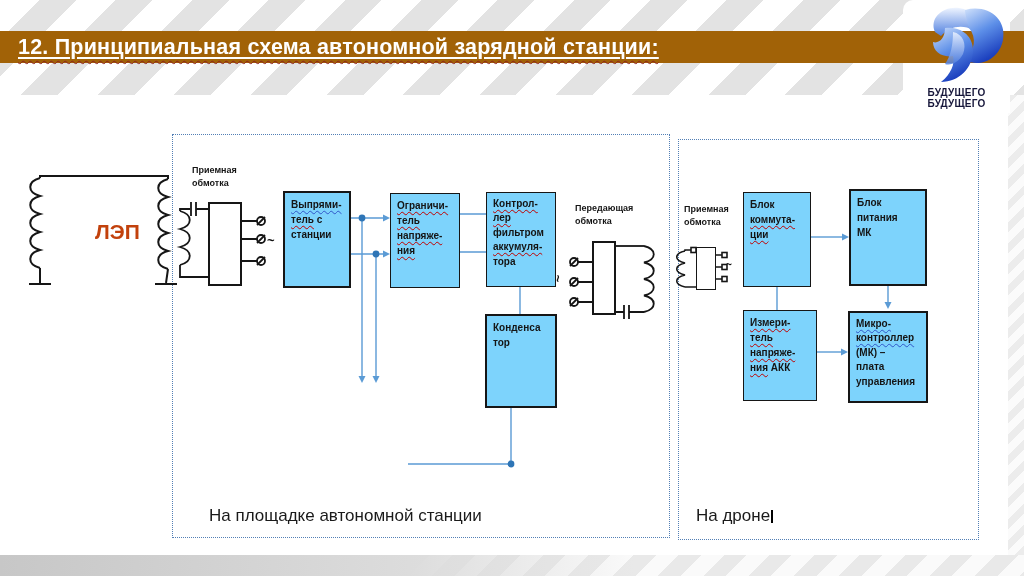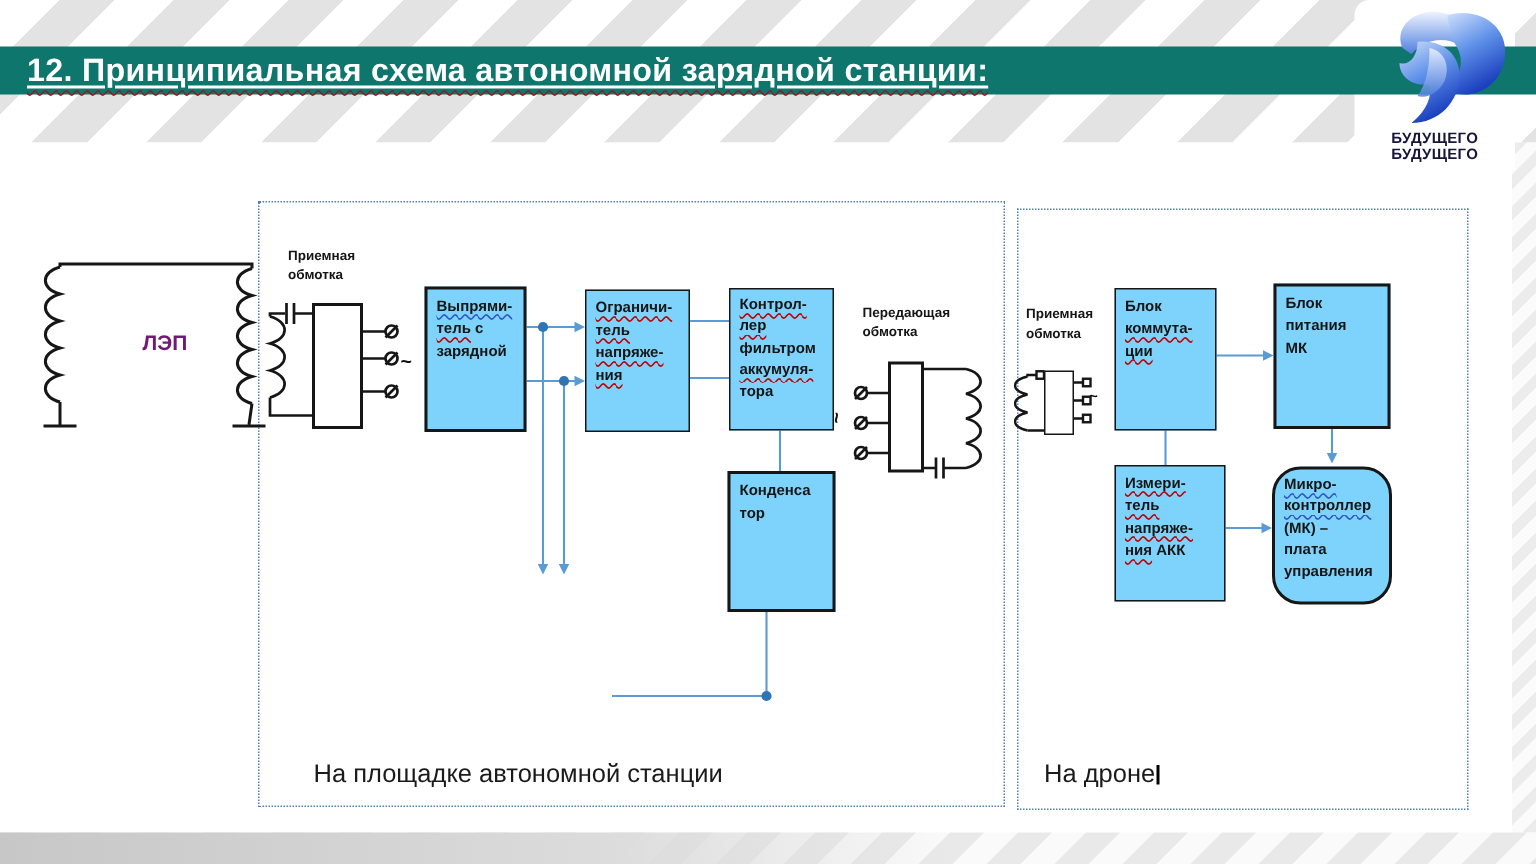--- a/index.html
+++ b/index.html
@@ -13,21 +13,21 @@
     background:repeating-linear-gradient(135deg,#ececec 0 7px,#fbfbfb 7px 15px);}
   .footer-band{position:absolute;left:0;top:555px;width:1024px;height:21px;
     background:linear-gradient(90deg,#c7c7c7 0,#dcdcdc 40%,rgba(255,255,255,0) 62%),
                repeating-linear-gradient(135deg,#e9e9e9 0 16px,#fafafa 16px 32px);}
   .body-white{position:absolute;left:0;top:95px;width:1008px;height:460px;background:#fff;}
 
   
   .logo-card{position:absolute;left:903px;top:0;width:107px;height:113px;background:#fff;
     border-radius:10px 0 0 10px;}
   
-  .title-bar{position:absolute;left:0;top:31px;width:1024px;height:32px;background:#0f766e;
+  .title-bar{position:absolute;left:0;top:31px;width:1024px;height:32px;background:#a16207;
     display:flex;align-items:center;padding-left:18px;box-sizing:border-box;}
   .title-u{color:#fff;font-size:21.5px;font-weight:bold;letter-spacing:.2px;white-space:nowrap;
     text-decoration:underline;text-decoration-thickness:1.5px;text-underline-offset:3px;}
   .title-sq{text-decoration:underline wavy #8b1d1d;text-decoration-thickness:1px;text-underline-offset:6px;}
   .logo-art{position:absolute;left:915px;top:2px;width:96px;height:86px;}
   .logo-text{position:absolute;left:903px;top:87px;width:107px;text-align:center;
     font-size:10px;font-weight:bold;line-height:11px;color:#16163a;letter-spacing:.2px;}
 
   
   .panel{position:absolute;border:1px dotted #527fb5;background:transparent;}
@@ -38,21 +38,21 @@
 
   
   .box{position:absolute;background:#7dd3fc;border:1.3px solid #161616;box-sizing:border-box;
     padding:4px 2px 0 6px;font-size:10px;font-weight:bold;line-height:15px;color:#151515;}
   .b2{border-width:2px;}
   .b16{border-width:1.6px;}
   .lh14{line-height:14.4px;}
   .blk{position:absolute;background:#fff;border:2px solid #161616;box-sizing:border-box;}
 
   .lbl{position:absolute;font-size:9px;font-weight:bold;line-height:12.5px;color:#151515;}
-  .big-lbl{position:absolute;font-size:14px;font-weight:bold;color:#701a75;}
+  .big-lbl{position:absolute;font-size:21px;font-weight:bold;color:#c2410c;}
   .caption{position:absolute;font-size:17px;color:#1a1a1a;}
   .tilde{position:absolute;font-size:13px;font-weight:bold;color:#111;}
   .tilde-v{transform:rotate(90deg);}
   .tilde-s{font-size:10px;}
   .caret{display:inline-block;width:1.5px;height:13px;background:#000;vertical-align:-2px;margin-left:1px;}
 
   .sq-red{text-decoration:underline wavy #c00000;text-decoration-thickness:1px;text-underline-offset:2px;margin-top:45px;}
   .sq-blue{text-decoration:underline wavy #3056c8;text-decoration-thickness:1px;text-underline-offset:2px;}
 </style>
 </head>
@@ -165,21 +165,21 @@
     </g>
   </svg>
 
   <div class="blk" style="left:208px;top:202px;width:34px;height:84px;"></div>
   <div class="blk" style="left:592px;top:241px;width:24px;height:74px;"></div>
   <div class="blk" style="left:696px;top:247px;width:20px;height:43px;border-width:1.6px;"></div>
 
   <div class="box b2" style="left:283px;top:191px;width:68px;height:97px;">
     <div><span class="sq-blue">Выпрями-</span></div>
     <div><span class="sq-red">тель</span><span> с</span></div>
-    <div><span>зарядной</span></div>
+    <div><span>станции</span></div>
   </div>
   <div class="box" style="left:390px;top:193px;width:70px;height:95px;">
     <div><span class="sq-red">Ограничи-</span></div>
     <div><span class="sq-red">тель</span></div>
     <div><span class="sq-red">напряже-</span></div>
     <div><span class="sq-red">ния</span></div>
   </div>
   <div class="box lh14" style="left:486px;top:192px;width:70px;height:95px;">
     <div><span class="sq-red">Контрол-</span></div>
     <div><span class="sq-red">лер</span></div>
@@ -201,21 +201,21 @@
     <div><span>Блок</span></div>
     <div><span>питания</span></div>
     <div><span>МК</span></div>
   </div>
   <div class="box b16" style="left:743px;top:310px;width:74px;height:91px;">
     <div><span class="sq-red">Измери-</span></div>
     <div><span class="sq-red">тель</span></div>
     <div><span class="sq-red">напряже-</span></div>
     <div><span class="sq-red">ния</span><span> АКК</span></div>
   </div>
-  <div class="box b2 lh14" style="left:848px;top:311px;width:80px;height:92px;border-radius:19px;">
+  <div class="box b2 lh14" style="left:848px;top:311px;width:80px;height:92px;">
     <div><span class="sq-blue">Микро-</span></div>
     <div><span class="sq-blue">контроллер</span></div>
     <div><span>(МК) –</span></div>
     <div><span>плата</span></div>
     <div><span>управления</span></div>
   </div>
 
   <div class="lbl" style="left:192px;top:164px;">
     <div>Приемная</div>
     <div>обмотка</div>

